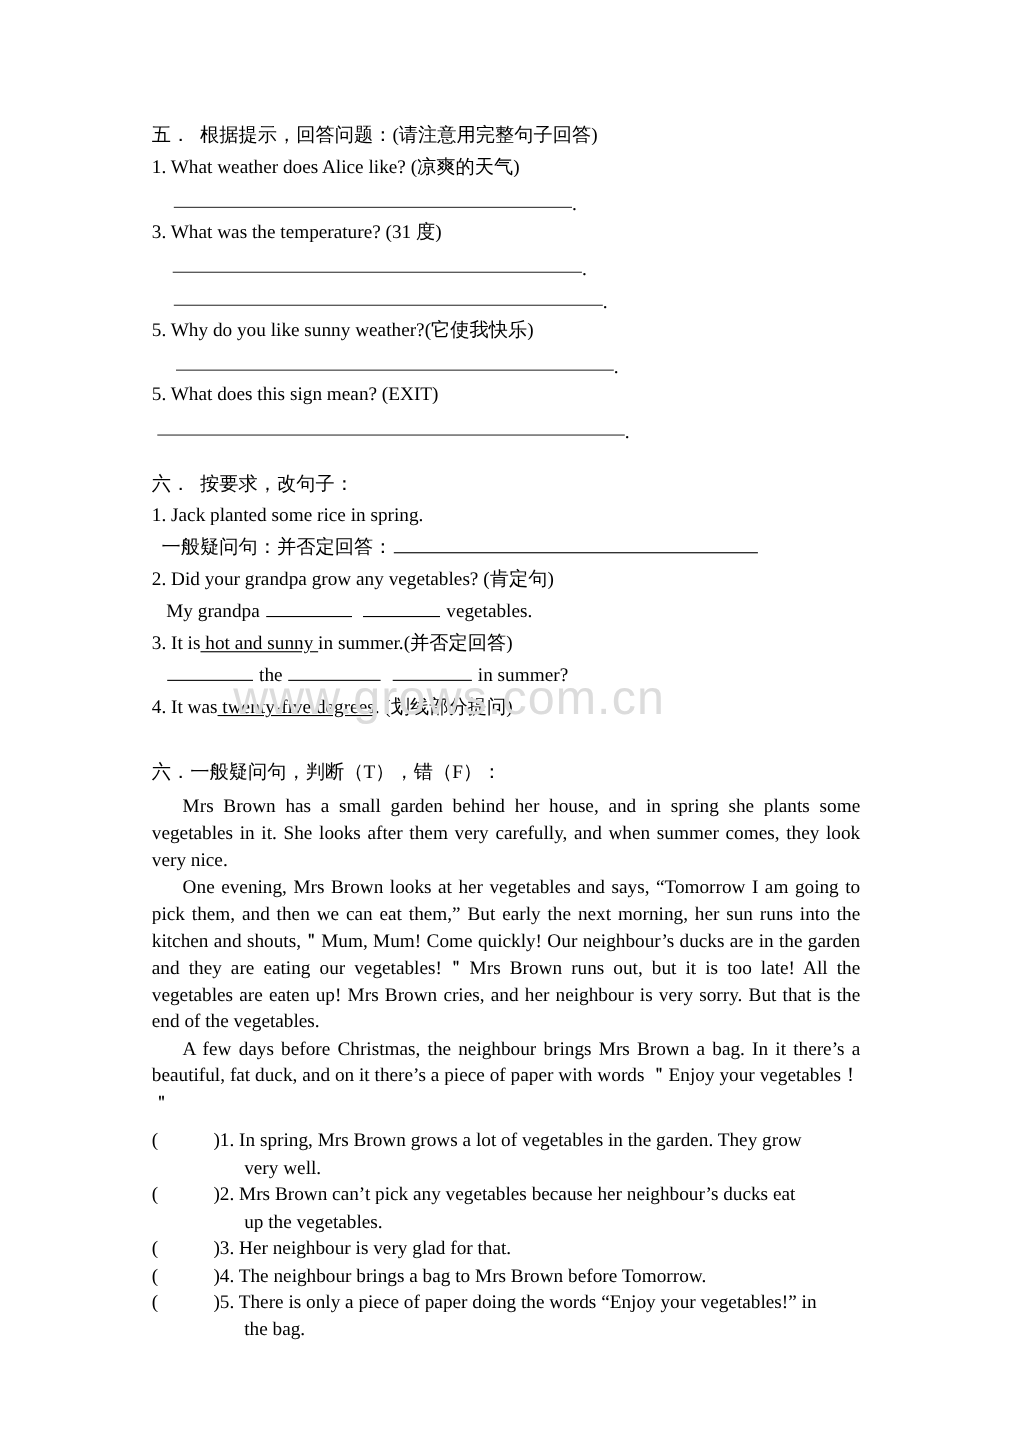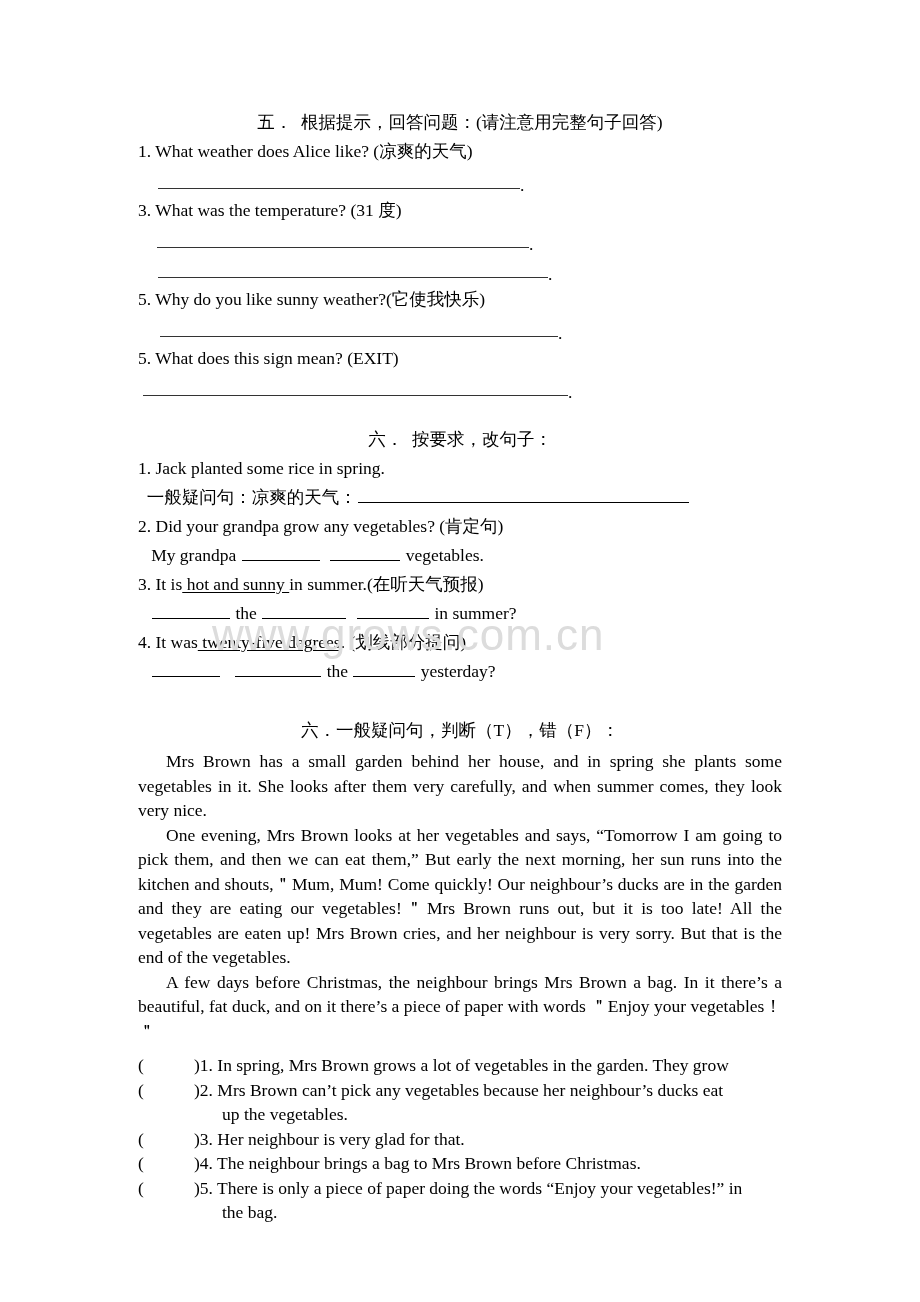--- a/index.html
+++ b/index.html
@@ -41,21 +41,20 @@
     pointer-events: none;
     z-index: 5;
   }
 
   
   .sec-head {
     font-size: 17.5px;
     line-height: 29px;
     margin: 0;
     white-space: pre;
-    text-align: center;
   }
   .q-line {
     font-size: 17.5px;
     line-height: 29px;
     margin: 0;
     white-space: pre-wrap;
   }
   .sub-line {
     font-size: 17.5px;
     line-height: 29px;
@@ -162,67 +161,66 @@
     <div class="ans-row">
       <div class="ans-rule" style="left:5px;width:425px;"></div>
       <div class="ans-dot" style="left:430px;">.</div>
     </div>
 
     <div class="spacer-md"></div>
 
     <div class="sec-head">六．  按要求，改句子：</div>
 
     <div class="q-line">1. Jack planted some rice in spring.</div>
-    <div class="sub-line"><span>  一般疑问句：凉爽的天气：</span><span class="blank" style="width:331px;"></span></div>
+    <div class="sub-line"><span>  一般疑问句：并否定回答：</span><span class="blank" style="width:331px;"></span></div>
 
     <div class="q-line">2. Did your grandpa grow any vegetables? (肯定句)</div>
     <div class="sub-line"><span>   My grandpa </span><span class="blank" style="width:78px;"></span><span>  </span><span class="blank" style="width:70px;"></span><span> vegetables.</span></div>
 
-    <div class="q-line"><span>3. It is</span><span class="uline"> hot and sunny </span><span>in summer.(在听天气预报)</span></div>
+    <div class="q-line"><span>3. It is</span><span class="uline"> hot and sunny </span><span>in summer.(并否定回答)</span></div>
     <div class="sub-line"><span>   </span><span class="blank" style="width:78px;"></span><span> the </span><span class="blank" style="width:84px;"></span><span>  </span><span class="blank" style="width:72px;"></span><span> in summer?</span></div>
 
     <div class="q-line"><span>4. It was</span><span class="uline"> twenty-five degrees</span><span>. (划线部分提问)</span></div>
-    <div class="sub-line"><span>   </span><span class="blank" style="width:68px;"></span><span>   </span><span class="blank" style="width:86px;"></span><span> the </span><span class="blank" style="width:62px;"></span><span> yesterday?</span></div>
 
     <div class="spacer-lg"></div>
 
     <div class="sec-head" style="margin-bottom:4px;">六．一般疑问句，判断（T），错（F）：</div>
 
     <div class="passage-wrap">
       <p class="passage">Mrs Brown has a small garden behind her house, and in spring she plants some vegetables in it. She looks after them very carefully, and when summer comes, they look very nice.</p>
       <p class="passage">One evening, Mrs Brown looks at her vegetables and says, “Tomorrow I am going to pick them, and then we can eat them,” But early the next morning, her sun runs into the kitchen and shouts,＂Mum, Mum! Come quickly! Our neighbour’s ducks are in the garden and they are eating our vegetables!＂Mrs Brown runs out, but it is too late! All the vegetables are eaten up! Mrs Brown cries, and her neighbour is very sorry. But that is the end of the vegetables.</p>
       <p class="passage">A few days before Christmas, the neighbour brings Mrs Brown a bag. In it there’s a beautiful, fat duck, and on it there’s a piece of paper with words ＂Enjoy your vegetables！＂</p>
     </div>
 
     <div class="spacer-sm"></div>
 
     <div>
 
       <div class="tf-item">
         <span class="tf-paren-l">(</span>
         <span class="tf-gap"></span>
-        <span class="tf-text"><span>)1. </span><span>In spring, Mrs Brown grows a lot of vegetables in the garden. They grow</span></span>
+        <span class="tf-text"><span>)1. </span><span>In spring, Mrs Brown grows a lot of vegetables in the garden. They grow</span><span class="cont">very well.</span></span>
       </div>
 
       <div class="tf-item">
         <span class="tf-paren-l">(</span>
         <span class="tf-gap"></span>
         <span class="tf-text"><span>)2. </span><span>Mrs Brown can’t pick any vegetables because her neighbour’s ducks eat</span><span class="cont">up the vegetables.</span></span>
       </div>
 
       <div class="tf-item">
         <span class="tf-paren-l">(</span>
         <span class="tf-gap"></span>
         <span class="tf-text"><span>)3. </span><span>Her neighbour is very glad for that.</span></span>
       </div>
 
       <div class="tf-item">
         <span class="tf-paren-l">(</span>
         <span class="tf-gap"></span>
-        <span class="tf-text"><span>)4. </span><span>The neighbour brings a bag to Mrs Brown before Christmas.</span></span>
+        <span class="tf-text"><span>)4. </span><span>The neighbour brings a bag to Mrs Brown before Tomorrow.</span></span>
       </div>
 
       <div class="tf-item">
         <span class="tf-paren-l">(</span>
         <span class="tf-gap"></span>
         <span class="tf-text"><span>)5. </span><span>There is only a piece of paper doing the words “Enjoy your vegetables!” in</span><span class="cont">the bag.</span></span>
       </div>
 
     </div>
 

